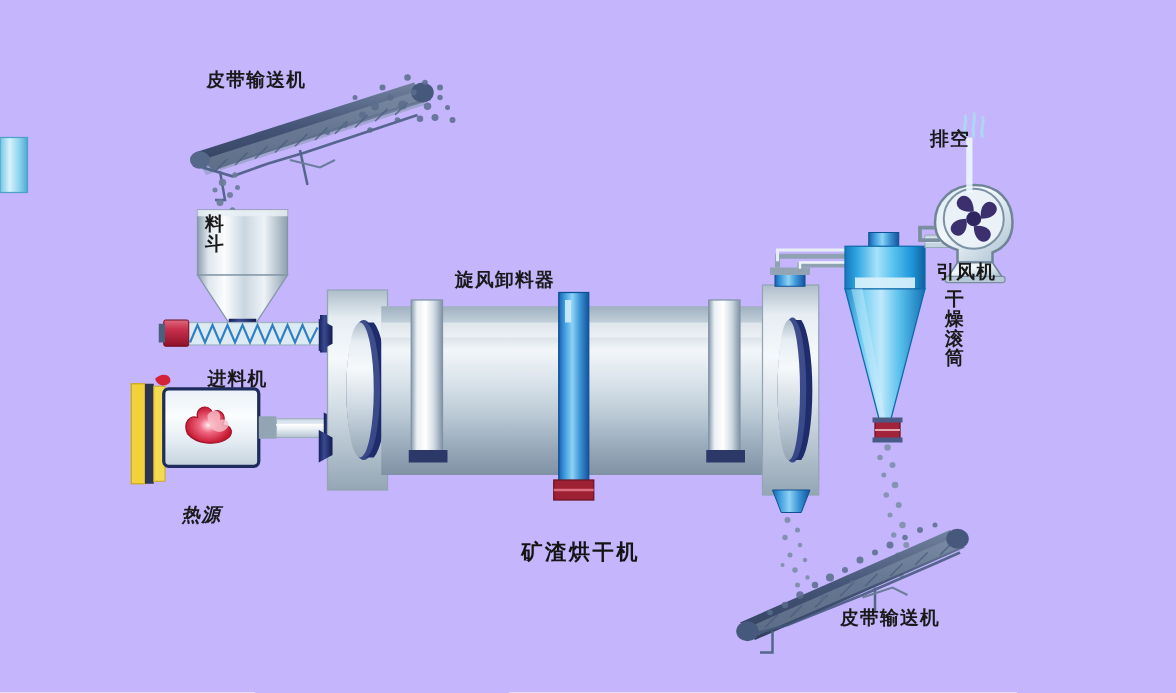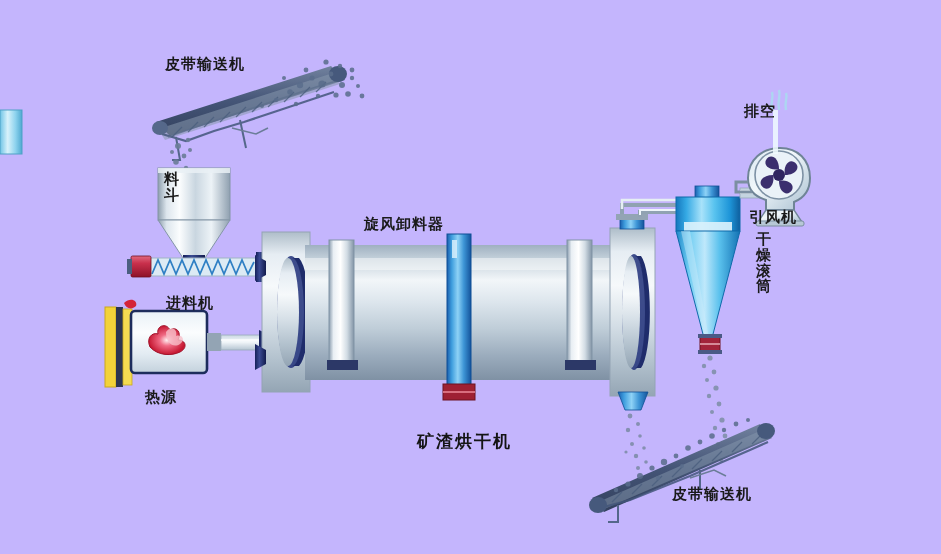--- a/index.html
+++ b/index.html
@@ -433,21 +433,21 @@
     </g>
 
   </svg>
 
   <div class="lbl" style="left:165px; top:55px;">皮带输送机</div>
 
   <div class="lbl-v" style="left:137px; top:172px;">料斗</div>
 
   <div class="lbl" style="left:166px; top:294px;">进料机</div>
 
-  <div class="lbl" style="left:145px; top:388px;">热源</div>
+  <div class="lbl" style="left:145px; top:403px;font-style:italic;">热源</div>
 
   <div class="lbl" style="left:364px; top:215px;">旋风卸料器</div>
 
   <div class="lbl-title" style="left:417px; top:430px;">矿渣烘干机</div>
 
   <div class="lbl" style="left:744px; top:102px;">排空</div>
 
   <div class="lbl" style="left:735px; top:208px;margin-left:14px;">引风机</div>
 
   <div class="lbl-v" style="left:729px; top:232px;">干燥滚筒</div>

